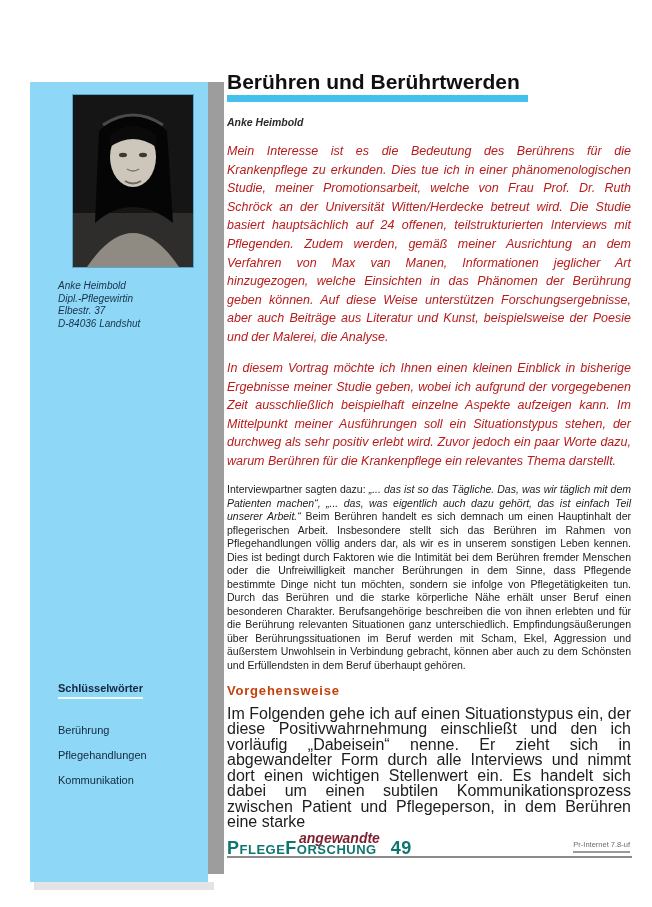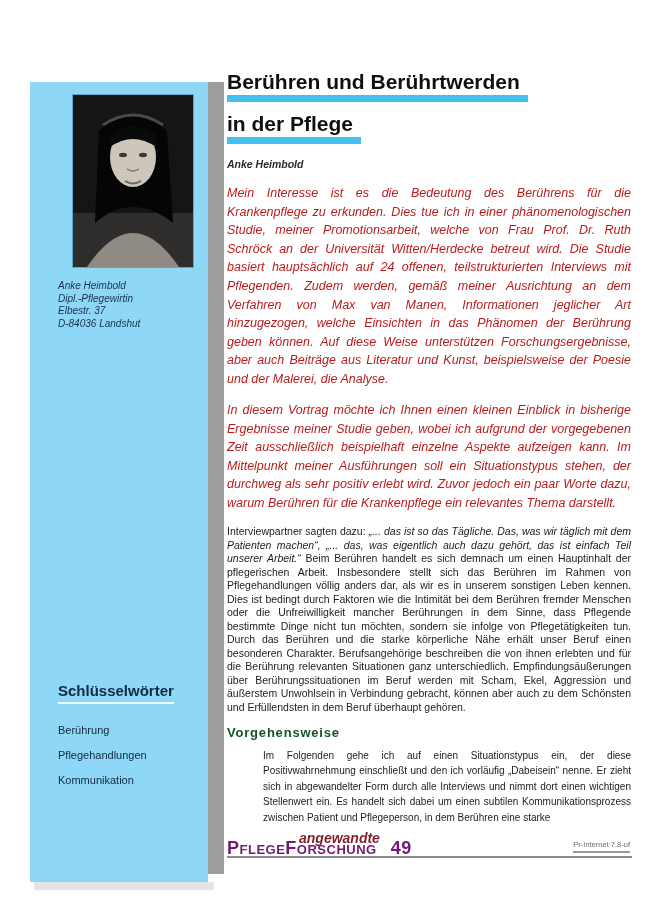--- a/index.html
+++ b/index.html
@@ -27,21 +27,21 @@
     background:#141414;outline:1px solid #57a8cd;
   }
   .photo svg{display:block;width:100%;height:100%;}
   .author-info{
     position:absolute;left:28px;top:198px;
     font-style:italic;font-size:10px;line-height:12.5px;
     color:#16324a;
   }
   .kw-title{
     position:absolute;left:28px;top:600px;
-    font-weight:bold;font-size:15px;color:#12283f;
+    font-weight:bold;font-size:11px;color:#12283f;
     border-bottom:2px solid #eafaff;padding-bottom:3px;text-align:right;
   }
   .kw-list{
     position:absolute;left:28px;top:636px;
     font-weight:normal;font-size:11px;line-height:25px;color:#12283f;
   }
   
   .main{
     position:absolute;left:227px;top:70px;width:404px;
   }
@@ -61,37 +61,37 @@
     text-align:justify;color:#b91c1c;
   }
   .abstract + .abstract{margin-top:9px;}
   .smalltext{
     margin-top:8px;
     font-size:10.5px;line-height:13.5px;text-align:justify;color:#1c1c1c;
   }
   .smalltext .q{font-style:italic;}
   .section-heading{
     margin-top:0;
-    font-size:13px;font-weight:bold;letter-spacing:0.8px;color:#14532d;
+    font-size:13px;font-weight:bold;letter-spacing:0.8px;color:#c2410c;
   }
   .section-para{
     margin-top:8px;
-    font-size:10px;line-height:15.5px;text-align:justify;color:#1c1c1c;margin-left:36px;
+    font-size:16px;line-height:15.5px;text-align:justify;color:#1c1c1c;
   }
   
   .footer{
     position:absolute;left:227px;top:830px;width:405px;height:30px;
   }
   .logo-angewandte{
     position:absolute;left:72px;top:0;
     font-size:14px;font-weight:bold;font-style:italic;color:#7e1f2d;
   }
   .logo-main{
     position:absolute;left:0;top:8px;
-    color:#701a75;font-weight:bold;letter-spacing:0.5px;white-space:nowrap;
+    color:#0f766e;font-weight:bold;letter-spacing:0.5px;white-space:nowrap;
   }
   .logo-main .big{font-size:18px;}
   .logo-main .small{font-size:13px;}
   .logo-pagenum{font-size:18px;margin-left:14px;}
   .footer-note{
     position:absolute;right:2px;top:10px;
     font-size:7.5px;color:#6d6d6d;border-bottom:2px solid #9a9a9a;
     padding-bottom:2px;
   }
   .footer-rule{
@@ -133,21 +133,20 @@
     <div class="kw-title">Schlüsselwörter</div>
     <div class="kw-list">
       <div>Berührung</div>
       <div>Pflegehandlungen</div>
       <div>Kommunikation</div>
     </div>
   </div>
 
   <div class="main">
     <h1 class="title-line">Berühren und Berührtwerden</h1>
-    <h1 class="title-line">in der Pflege</h1>
     <div class="byline">Anke Heimbold</div>
 
     <p class="abstract">Mein Interesse ist es die Bedeutung des Berührens für die Krankenpflege zu erkunden. Dies tue ich in einer phänomenologischen Studie, meiner Promotionsarbeit, welche von Frau Prof. Dr. Ruth Schröck an der Universität Witten/Herdecke betreut wird. Die Studie basiert hauptsächlich auf 24 offenen, teilstrukturierten Interviews mit Pflegenden. Zudem werden, gemäß meiner Ausrichtung an dem Verfahren von Max van Manen, Informationen jeglicher Art hinzugezogen, welche Einsichten in das Phänomen der Berührung geben können. Auf diese Weise unterstützen Forschungsergebnisse, aber auch Beiträge aus Literatur und Kunst, beispielsweise der Poesie und der Malerei, die Analyse.</p>
     <p class="abstract">In diesem Vortrag möchte ich Ihnen einen kleinen Einblick in bisherige Ergebnisse meiner Studie geben, wobei ich aufgrund der vorgegebenen Zeit ausschließlich beispielhaft einzelne Aspekte aufzeigen kann. Im Mittelpunkt meiner Ausführungen soll ein Situationstypus stehen, der durchweg als sehr positiv erlebt wird. Zuvor jedoch ein paar Worte dazu, warum Berühren für die Krankenpflege ein relevantes Thema darstellt.</p>
 
     <p class="smalltext"><span>Interviewpartner sagten dazu: </span><span class="q">„... das ist so das Tägliche. Das, was wir täglich mit dem Patienten machen“, „... das, was eigentlich auch dazu gehört, das ist einfach Teil unserer Arbeit.“</span><span> Beim Berühren handelt es sich demnach um einen Hauptinhalt der pflegerischen Arbeit. Insbesondere stellt sich das Berühren im Rahmen von Pflegehandlungen völlig anders dar, als wir es in unserem sonstigen Leben kennen. Dies ist bedingt durch Faktoren wie die Intimität bei dem Berühren fremder Menschen oder die Unfreiwilligkeit mancher Berührungen in dem Sinne, dass Pflegende bestimmte Dinge nicht tun möchten, sondern sie infolge von Pflegetätigkeiten tun. Durch das Berühren und die starke körperliche Nähe erhält unser Beruf einen besonderen Charakter. Berufsangehörige beschreiben die von ihnen erlebten und für die Berührung relevanten Situationen ganz unterschiedlich. Empfindungsäußerungen über Berührungssituationen im Beruf werden mit Scham, Ekel, Aggression und äußerstem Unwohlsein in Verbindung gebracht, können aber auch zu dem Schönsten und Erfüllendsten in dem Beruf überhaupt gehören.</span></p>
 
     <div class="section-heading">Vorgehensweise</div>
     <p class="section-para">Im Folgenden gehe ich auf einen Situationstypus ein, der diese Positivwahrnehmung einschließt und den ich vorläufig „Dabeisein“ nenne. Er zieht sich in abgewandelter Form durch alle Interviews und nimmt dort einen wichtigen Stellenwert ein. Es handelt sich dabei um einen subtilen Kommunikationsprozess zwischen Patient und Pflegeperson, in dem Berühren eine starke</p>
   </div>

